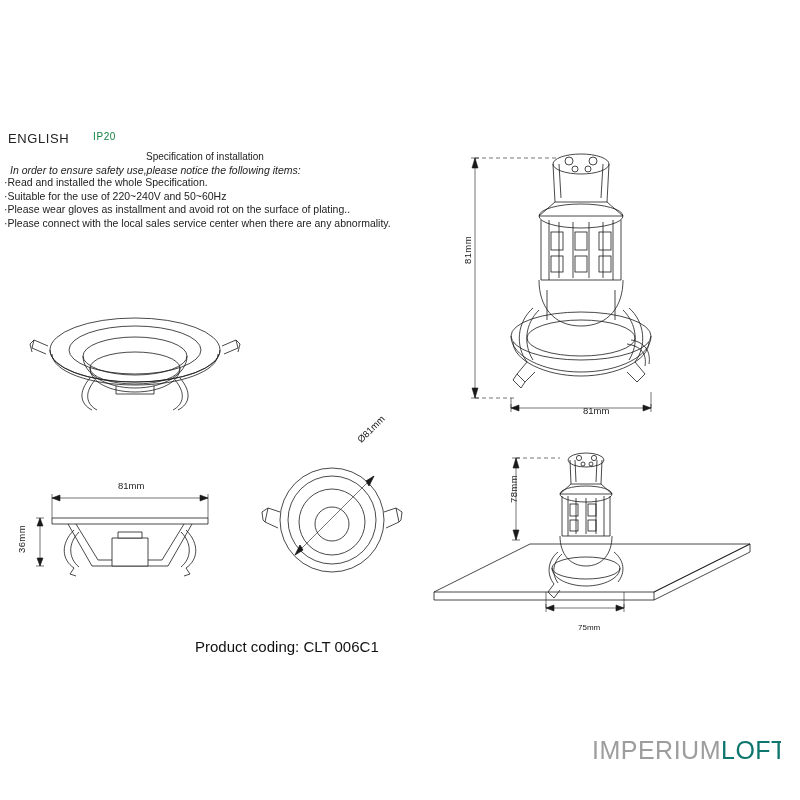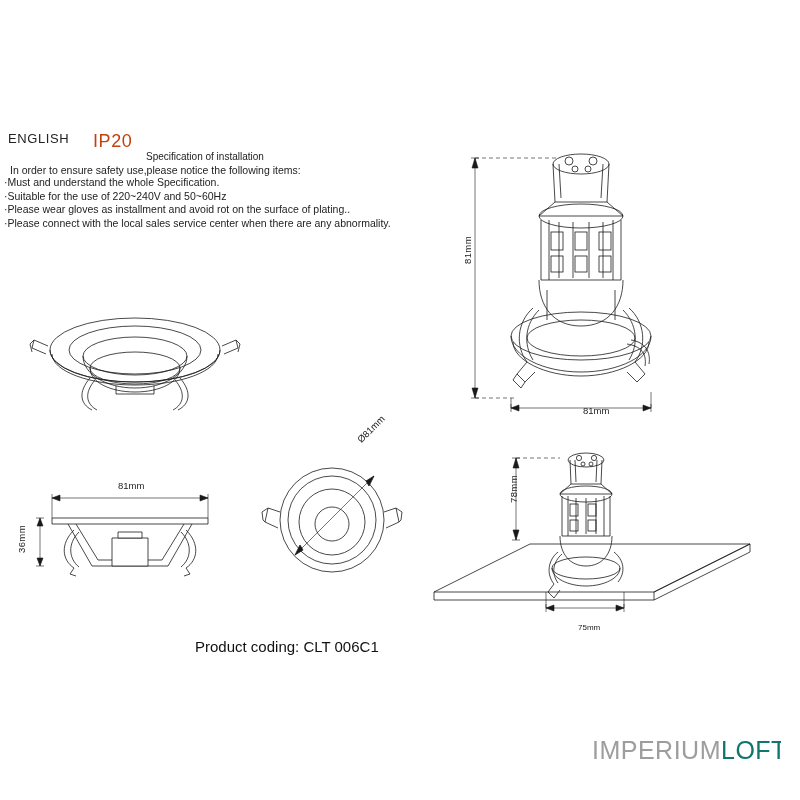--- a/index.html
+++ b/index.html
@@ -20,33 +20,34 @@
 
   
   .hdr-lang {
     left: 8px; top: 131px;
     font-size: 13px;
     letter-spacing: 0.6px;
     color: #222;
   }
   .hdr-ip {
     left: 93px; top: 131px;
-    font-size: 18px;
+    font-size: 10px;
     letter-spacing: 0.6px;
-    color: #c2410c;
+    color: #15803d;
   }
   .spec-title {
     left: 146px; top: 151px;
     font-size: 10px;
     color: #222;
   }
   .spec-intro {
     left: 10px; top: 164px;
     font-size: 10.5px;
     color: #222;
+    font-style: italic;
   }
   .spec-list {
     left: 4px; top: 176px;
     font-size: 10.5px;
     line-height: 13.6px;
     color: #222;
     white-space: nowrap;
   }
   .spec-list div { padding-left: 0; }
 
@@ -93,21 +94,21 @@
 <body>
 
 <div id="page">
 
   <div class="abs hdr-lang">ENGLISH</div>
   <div class="abs hdr-ip">IP20</div>
 
   <div class="abs spec-title">Specification of installation</div>
   <div class="abs spec-intro">In order to ensure safety use,please notice the following items:</div>
   <div class="abs spec-list">
-    <div>·Must and understand the whole Specification.</div>
+    <div>·Read and installed the whole Specification.</div>
     <div>·Suitable for the use of 220~240V and 50~60Hz</div>
     <div>·Please wear gloves as installment and avoid rot on the surface of plating..</div>
     <div>·Please connect with the local sales service center when there are any abnormality.</div>
   </div>
 
   <div class="abs" style="left:20px; top:300px;">
     <svg width="230" height="130" viewBox="0 0 230 130">
       <g class="ln thin">
 
         <ellipse class="fillw" cx="115" cy="50" rx="85" ry="32"></ellipse>

